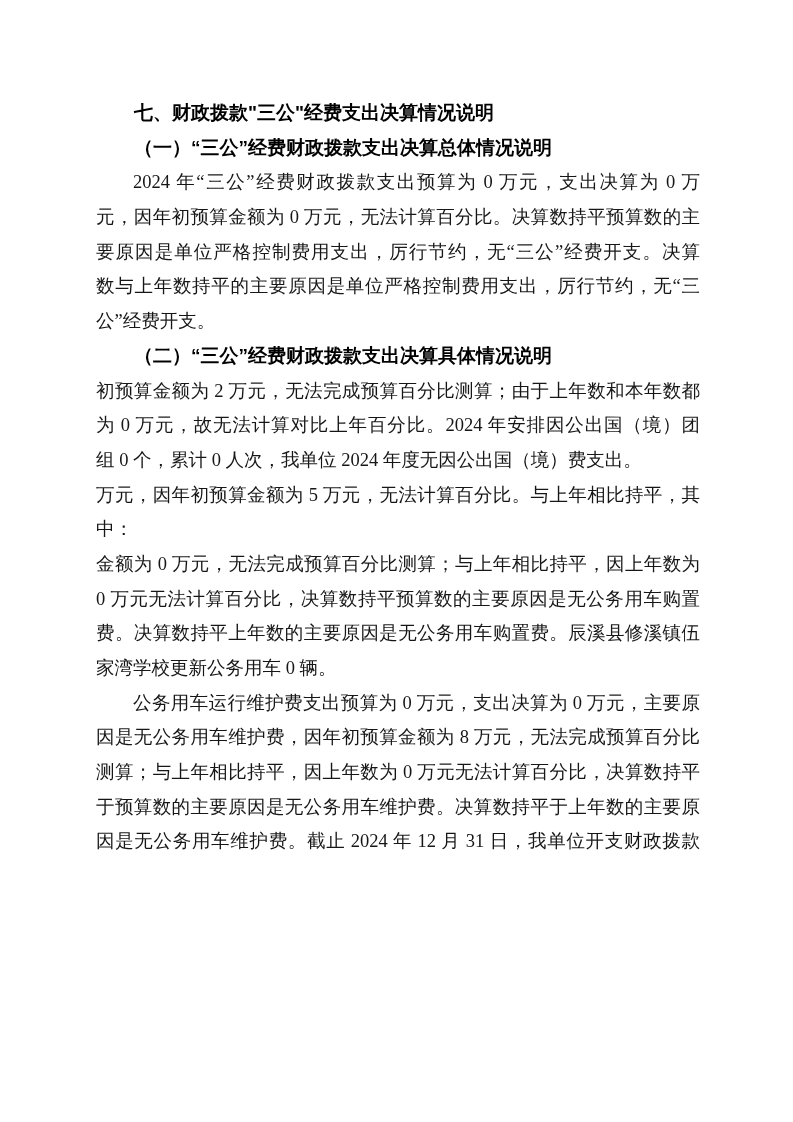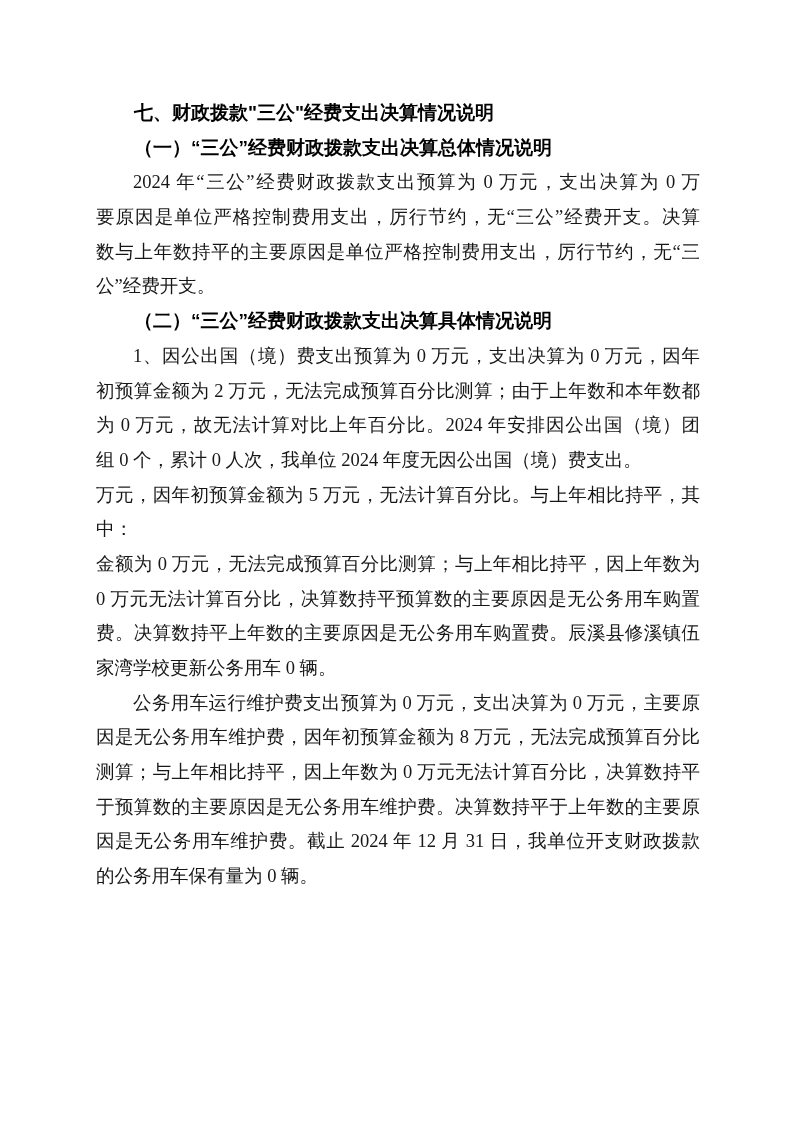--- a/index.html
+++ b/index.html
@@ -49,29 +49,29 @@
 <body>
 
 <div class="sheet">
 
   <div class="line h ind">七、财政拨款"三公"经费支出决算情况说明</div>
 
   <div class="line h ind">（一）“三公”经费财政拨款支出决算总体情况说明</div>
 
   <div class="para">
     <div class="line just ind">2024 年“三公”经费财政拨款支出预算为 0 万元，支出决算为 0 万</div>
+    <div class="line just">元，因年初预算金额为 0 万元，无法计算百分比。决算数持平预算数的主</div>
     <div class="line just">要原因是单位严格控制费用支出，厉行节约，无“三公”经费开支。决算</div>
     <div class="line just">数与上年数持平的主要原因是单位严格控制费用支出，厉行节约，无“三</div>
     <div class="line">公”经费开支。</div>
   </div>
 
   <div class="line h ind">（二）“三公”经费财政拨款支出决算具体情况说明</div>
 
   <div class="para">
-    <div class="line just ind">1、因公出国（境）费支出预算为 0 万元，支出决算为 0 万元，因年</div>
     <div class="line just">初预算金额为 2 万元，无法完成预算百分比测算；由于上年数和本年数都</div>
     <div class="line just">为 0 万元，故无法计算对比上年百分比。2024 年安排因公出国（境）团</div>
     <div class="line">组 0 个，累计 0 人次，我单位 2024 年度无因公出国（境）费支出。</div>
   </div>
 
   <div class="para">
     <div class="line just">万元，因年初预算金额为 5 万元，无法计算百分比。与上年相比持平，其</div>
     <div class="line">中：</div>
   </div>
 
@@ -81,16 +81,15 @@
     <div class="line just">费。决算数持平上年数的主要原因是无公务用车购置费。辰溪县修溪镇伍</div>
     <div class="line">家湾学校更新公务用车 0 辆。</div>
   </div>
 
   <div class="para">
     <div class="line just ind">公务用车运行维护费支出预算为 0 万元，支出决算为 0 万元，主要原</div>
     <div class="line just">因是无公务用车维护费，因年初预算金额为 8 万元，无法完成预算百分比</div>
     <div class="line just">测算；与上年相比持平，因上年数为 0 万元无法计算百分比，决算数持平</div>
     <div class="line just">于预算数的主要原因是无公务用车维护费。决算数持平于上年数的主要原</div>
     <div class="line just">因是无公务用车维护费。截止 2024 年 12 月 31 日，我单位开支财政拨款</div>
-    <div class="line">的公务用车保有量为 0 辆。</div>
   </div>
 
 </div>
 
 </body></html>

